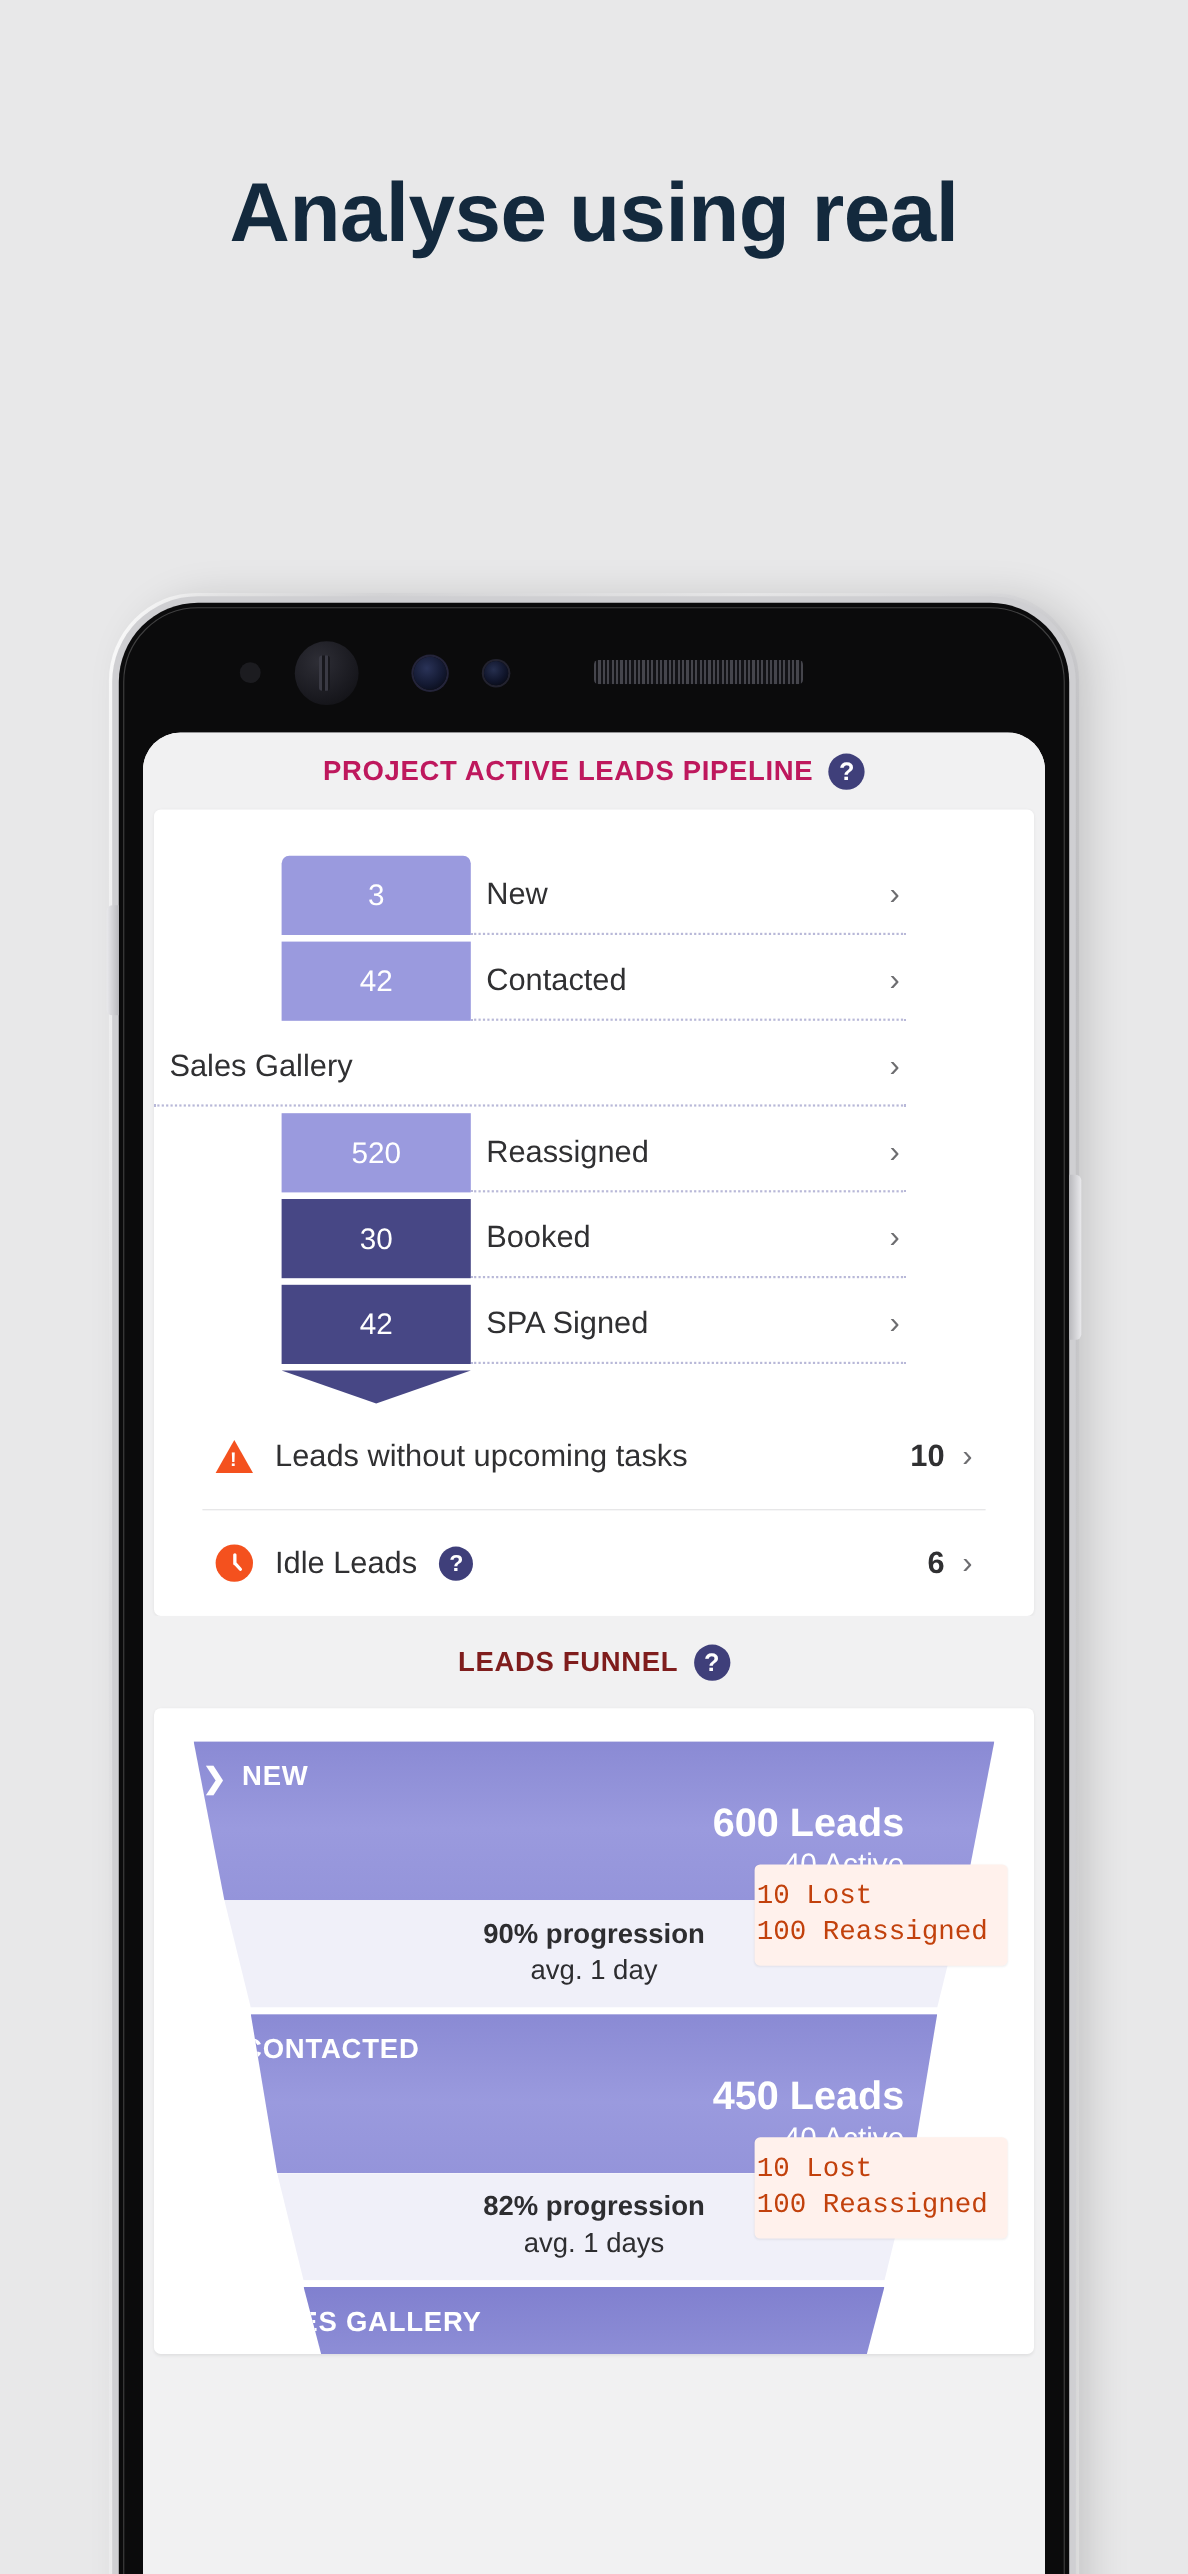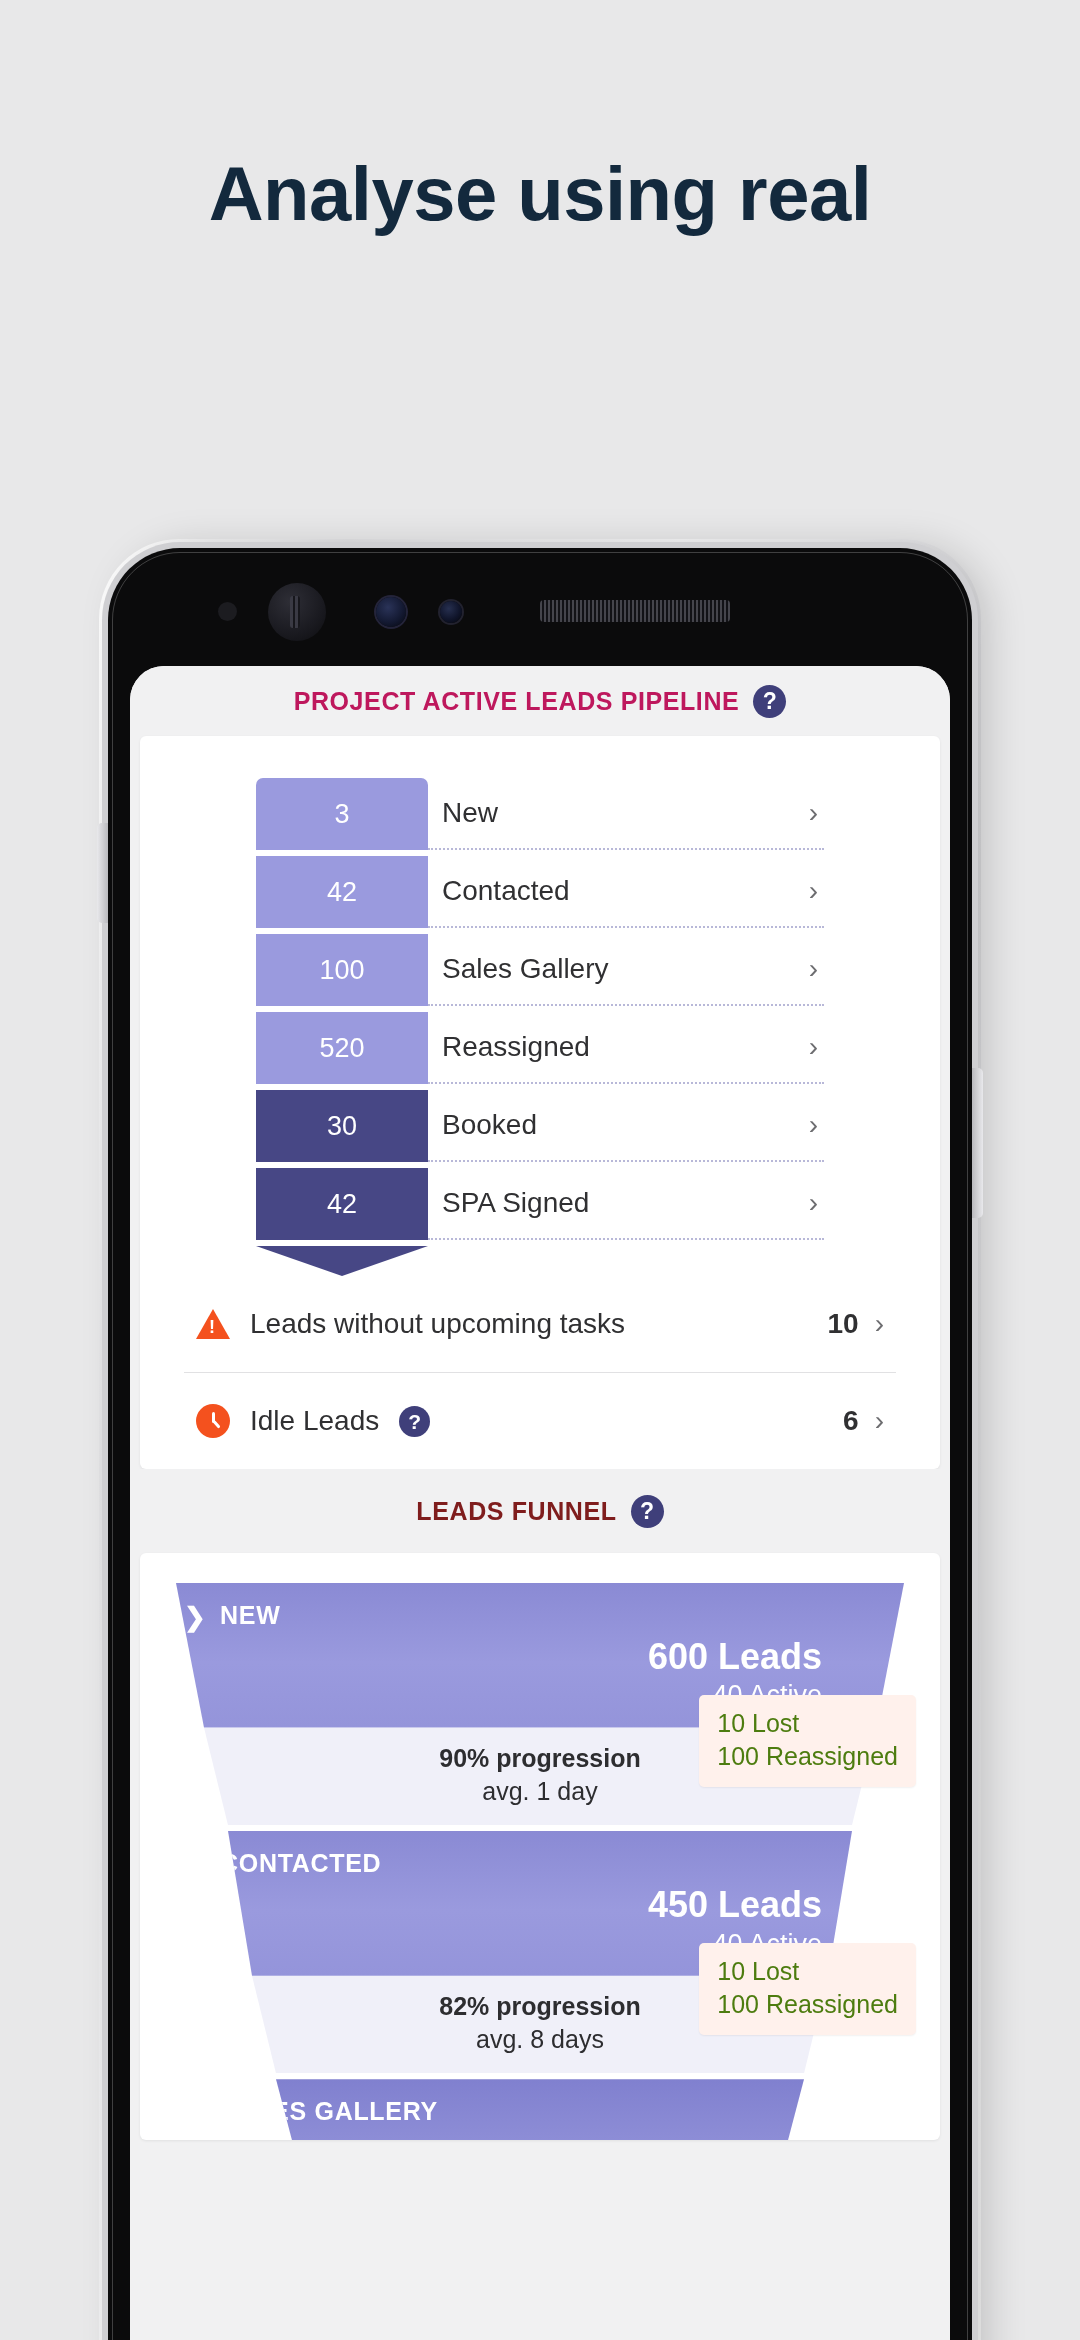--- a/index.html
+++ b/index.html
@@ -217,25 +217,26 @@
     text-align:center;
     padding:14px 0 16px 0;
     color:#2d2d30;
   }
   .fprog{font-size:25px;font-weight:bold;line-height:1.35;}
   .favg{font-size:25px;line-height:1.35;}
   .lostbox{
     position:absolute;right:24px;
     background:#fff1ec;
     border-radius:5px;
-    padding:12px 18px 14px 18px;
-    color:#4d7c0f;
+    padding:12px 18px 14px 2px;
+    color:#c2410c;
     text-align:left;
     line-height:1.32;
     box-shadow:0 1px 2px rgba(0,0,0,.06);
+    font-family:Liberation Mono, monospace;
   }
   .lostbox .l1{font-size:25px;}
   .lostbox .l2{font-size:25px;}
 </style>
 </head>
 <body>
 
 <div class="headline">
   <span class="ln">Analyse using real</span>
 </div>
@@ -277,23 +278,20 @@
           <div class="pl-bar" style="background:#9a9ade">
             <span>42</span>
           </div>
           <div class="pl-right">
             <span class="pl-label">Contacted</span>
             <span class="pl-chev">›</span>
           </div>
         </div>
 
         <div class="pl-row">
-          <div class="pl-bar" style="background:#9a9ade">
-            <span>100</span>
-          </div>
           <div class="pl-right">
             <span class="pl-label">Sales Gallery</span>
             <span class="pl-chev">›</span>
           </div>
         </div>
 
         <div class="pl-row">
           <div class="pl-bar" style="background:#9a9ade">
             <span>520</span>
           </div>
@@ -386,21 +384,21 @@
             <span class="chev-ico"></span>
             <span>CONTACTED</span>
           </div>
           <div class="fnums">
             <div class="fleads">450 Leads</div>
             <div class="factive">40 Active</div>
           </div>
         </div>
         <div class="ffoot" style="clip-path:polygon(14% 0%, 86% 0%, 83% 100%, 17% 100%);">
           <div class="fprog">82% progression</div>
-          <div class="favg">avg. 8 days</div>
+          <div class="favg">avg. 1 days</div>
         </div>
         <div class="lostbox" style="top:112px;">
           <div class="l1">10 Lost</div>
           <div class="l2">100 Reassigned</div>
         </div>
       </div>
 
       <div class="fstage">
         <div class="ftrap" style="clip-path:polygon(17% 0%, 83% 0%, 81% 100%, 19% 100%); background:linear-gradient(180deg,#8080cf 0%,#8d8dd6 100%);">
           <div class="fname">

